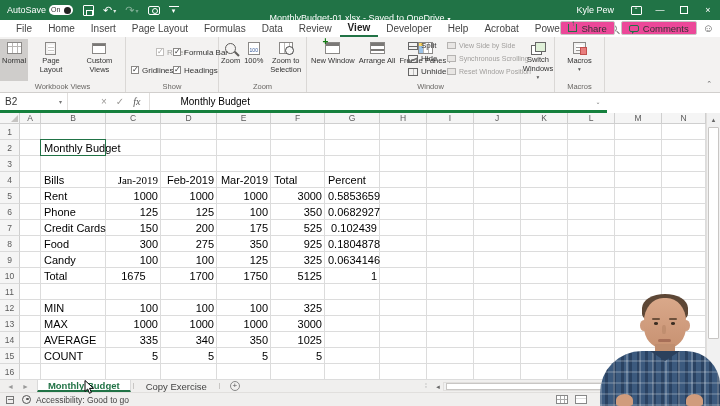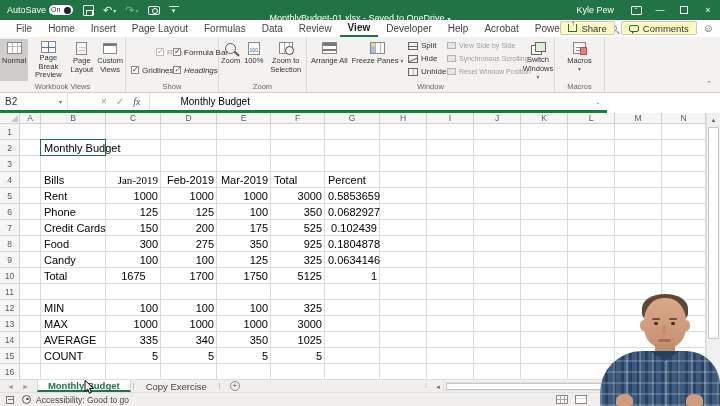--- a/index.html
+++ b/index.html
@@ -31,21 +31,21 @@
 
   
   .menubar { position:absolute; left:0; top:20px; width:720px; height:17px; background:#fff; display:flex; align-items:center; font-size:10px; color:#444; }
   .mtabs { display:flex; align-items:center; height:100%; padding-left:8px; }
   .mtab { padding:0 8px; height:100%; display:flex; align-items:center; white-space:nowrap; }
   .mtab.active { color:#1e1e1e; font-weight:bold; border-bottom:2px solid #217346; }
   .m-search { display:flex; align-items:center; gap:5px; color:#666; margin-left:14px; }
   .i-mag { width:7px; height:7px; border:1.2px solid #777; border-radius:50%; position:relative; }
   .i-mag::after { content:""; position:absolute; left:5px; top:6px; width:4px; height:1.2px; background:#777; transform:rotate(45deg); }
   .m-right { position:absolute; right:6px; top:1px; display:flex; align-items:center; gap:6px; }
-  .chip { display:flex; align-items:center; gap:4px; border:1px solid #c8c6c4; border-radius:2px; height:14px; padding:0 7px; font-size:9.5px; color:#333; background:#fef9c3; }
+  .chip { display:flex; align-items:center; gap:4px; border:1px solid #c8c6c4; border-radius:2px; height:14px; padding:0 7px; font-size:9.5px; color:#333; background:#ec4899; }
   .i-share { width:9px; height:8px; border:1px solid #217346; border-top:none; position:relative; }
   .i-share::after { content:"↑"; position:absolute; left:1.5px; top:-5px; font-size:8px; color:#217346; }
   .i-comment { width:10px; height:7px; border:1px solid #217346; border-radius:2px; position:relative; }
   .i-comment::after { content:""; position:absolute; left:2px; bottom:-3px; border-left:3px solid #217346; border-bottom:3px solid transparent; }
   .smiley { color:#555; font-size:11px; }
 
   
   .ribbon { position:absolute; left:0; top:37px; width:720px; height:56px; background:#f3f2f1; border-bottom:1px solid #d1cfcd; }
   .rgroup { position:absolute; top:0; height:55px; border-right:1px solid #dad8d6; }
   .glabel { position:absolute; bottom:1px; left:0; right:0; text-align:center; font-size:7.5px; color:#696764; }
@@ -263,26 +263,20 @@
     <div class="rgroup" style="left:0; width:126px;">
       <div class="bigbtns">
         <div class="bigbtn sel">
             <span class="ic">
               <span class="i-grid"></span>
             </span>
             <span>Normal</span>
           </div>
         <div class="bigbtn">
             <span class="ic">
-              <span class="i-pbp"></span>
-            </span>
-            <span>Page Break Preview</span>
-          </div>
-        <div class="bigbtn">
-            <span class="ic">
               <span class="i-page"></span>
             </span>
             <span>Page Layout</span>
           </div>
         <div class="bigbtn">
             <span class="ic">
               <span class="i-cview"></span>
             </span>
             <span>Custom Views</span>
           </div>
@@ -299,21 +293,21 @@
         <div class="cbrow" style="margin-top:6px;">
             <span class="cb"></span>
             <span>Gridlines</span>
           </div>
       </div>
       <div style="position:absolute; left:47px; top:9px;">
         <div class="cbrow">
             <span class="cb"></span>
             <span>Formula Bar</span>
           </div>
-        <div class="cbrow" style="margin-top:6px;font-style:italic;">
+        <div class="cbrow" style="margin-top:6px;">
             <span class="cb"></span>
             <span>Headings</span>
           </div>
       </div>
       <div class="glabel">Show</div>
     </div>
 
     <div class="rgroup" style="left:219px; width:88px;">
       <div class="bigbtns">
         <div class="bigbtn">
@@ -333,20 +327,26 @@
               <span class="i-zsel"></span>
             </span>
             <span>Zoom to Selection</span>
           </div>
       </div>
       <div class="glabel">Zoom</div>
     </div>
 
     <div class="rgroup" style="left:307px; width:248px;">
       <div class="bigbtns" style="position:absolute; left:2px; top:0;">
+        <div class="bigbtn">
+            <span class="ic">
+              <span class="i-newwin"></span>
+            </span>
+            <span>New Window</span>
+          </div>
         <div class="bigbtn">
             <span class="ic">
               <span class="i-arr"></span>
             </span>
             <span>Arrange All</span>
           </div>
         <div class="bigbtn">
             <span class="ic">
               <span class="i-freeze"></span>
             </span>

